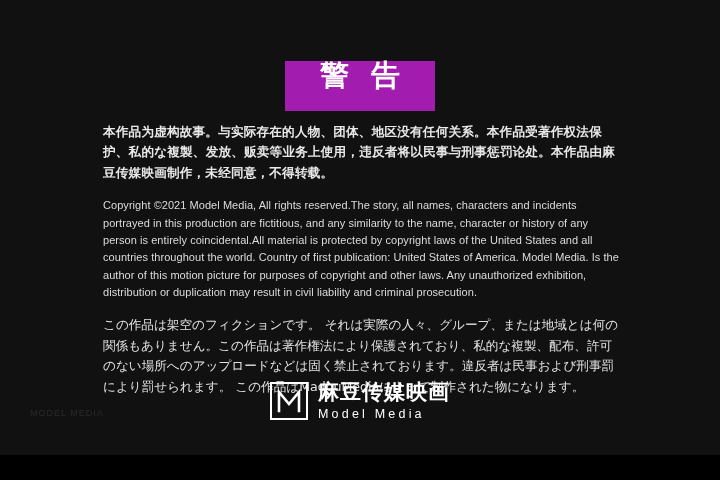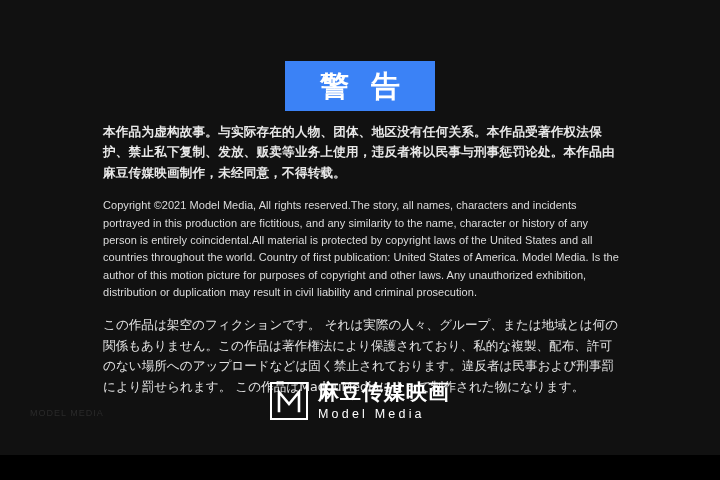--- a/index.html
+++ b/index.html
@@ -37,23 +37,23 @@
     background: #000000;
   }
 
   
   .warning-banner {
     position: absolute;
     left: 285px;
     top: 61px;
     width: 150px;
     height: 50px;
-    background: #3b82f6;
+    background: #a21caf;
     display: flex;
-    align-items: center;
+    align-items: flex-start;
     justify-content: center;
   }
   .warning-banner .warn-text {
     color: #ffffff;
     font-size: 29px;
     font-weight: bold;
     letter-spacing: 6px;
     text-indent: 6px;
     line-height: 1;
     font-family: "DejaVu Sans", sans-serif;
@@ -145,21 +145,21 @@
 
 <div class="screen">
 
   <div class="content">
 
     <div class="warning-banner">
       <span class="warn-text">警 告</span>
     </div>
 
     <div class="text-wrap">
-      <p class="para para-cn-top">本作品为虚构故事。与实际存在的人物、团体、地区没有任何关系。本作品受著作权法保护、禁止私下复制、发放、贩卖等业务上使用，违反者将以民事与刑事惩罚论处。本作品由麻豆传媒映画制作，未经同意，不得转载。</p>
+      <p class="para para-cn-top">本作品为虚构故事。与实际存在的人物、团体、地区没有任何关系。本作品受著作权法保护、私的な複製、发放、贩卖等业务上使用，违反者将以民事与刑事惩罚论处。本作品由麻豆传媒映画制作，未经同意，不得转载。</p>
       <p class="para para-en">Copyright ©2021 Model Media, All rights reserved.The story, all names, characters and incidents portrayed in this production are fictitious, and any similarity to the name, character or history of any person is entirely coincidental.All material is protected by copyright laws of the United States and all countries throughout the world. Country of first publication: United States of America. Model Media. Is the author of this motion picture for purposes of copyright and other laws. Any unauthorized exhibition, distribution or duplication may result in civil liability and criminal prosecution.</p>
       <p class="para para-jp">この作品は架空のフィクションです。 それは実際の人々、グループ、または地域とは何の関係もありません。この作品は著作権法により保護されており、私的な複製、配布、許可のない場所へのアップロードなどは固く禁止されております。違反者は民事および刑事罰により罰せられます。 この作品はMadouMediaによって制作された物になります。</p>
     </div>
 
     <div class="logo-row">
       <span class="logo-mark">
         <svg width="38" height="38" viewBox="0 0 38 38" aria-hidden="true">
           <rect x="1" y="1" width="36" height="36" fill="none" stroke="#ffffff" stroke-width="2"></rect>
           <path d="M9 29 L9 10 L19 22 L29 10 L29 29" fill="none" stroke="#ffffff" stroke-width="2.6" stroke-linejoin="miter" stroke-linecap="square"></path>
         </svg>

